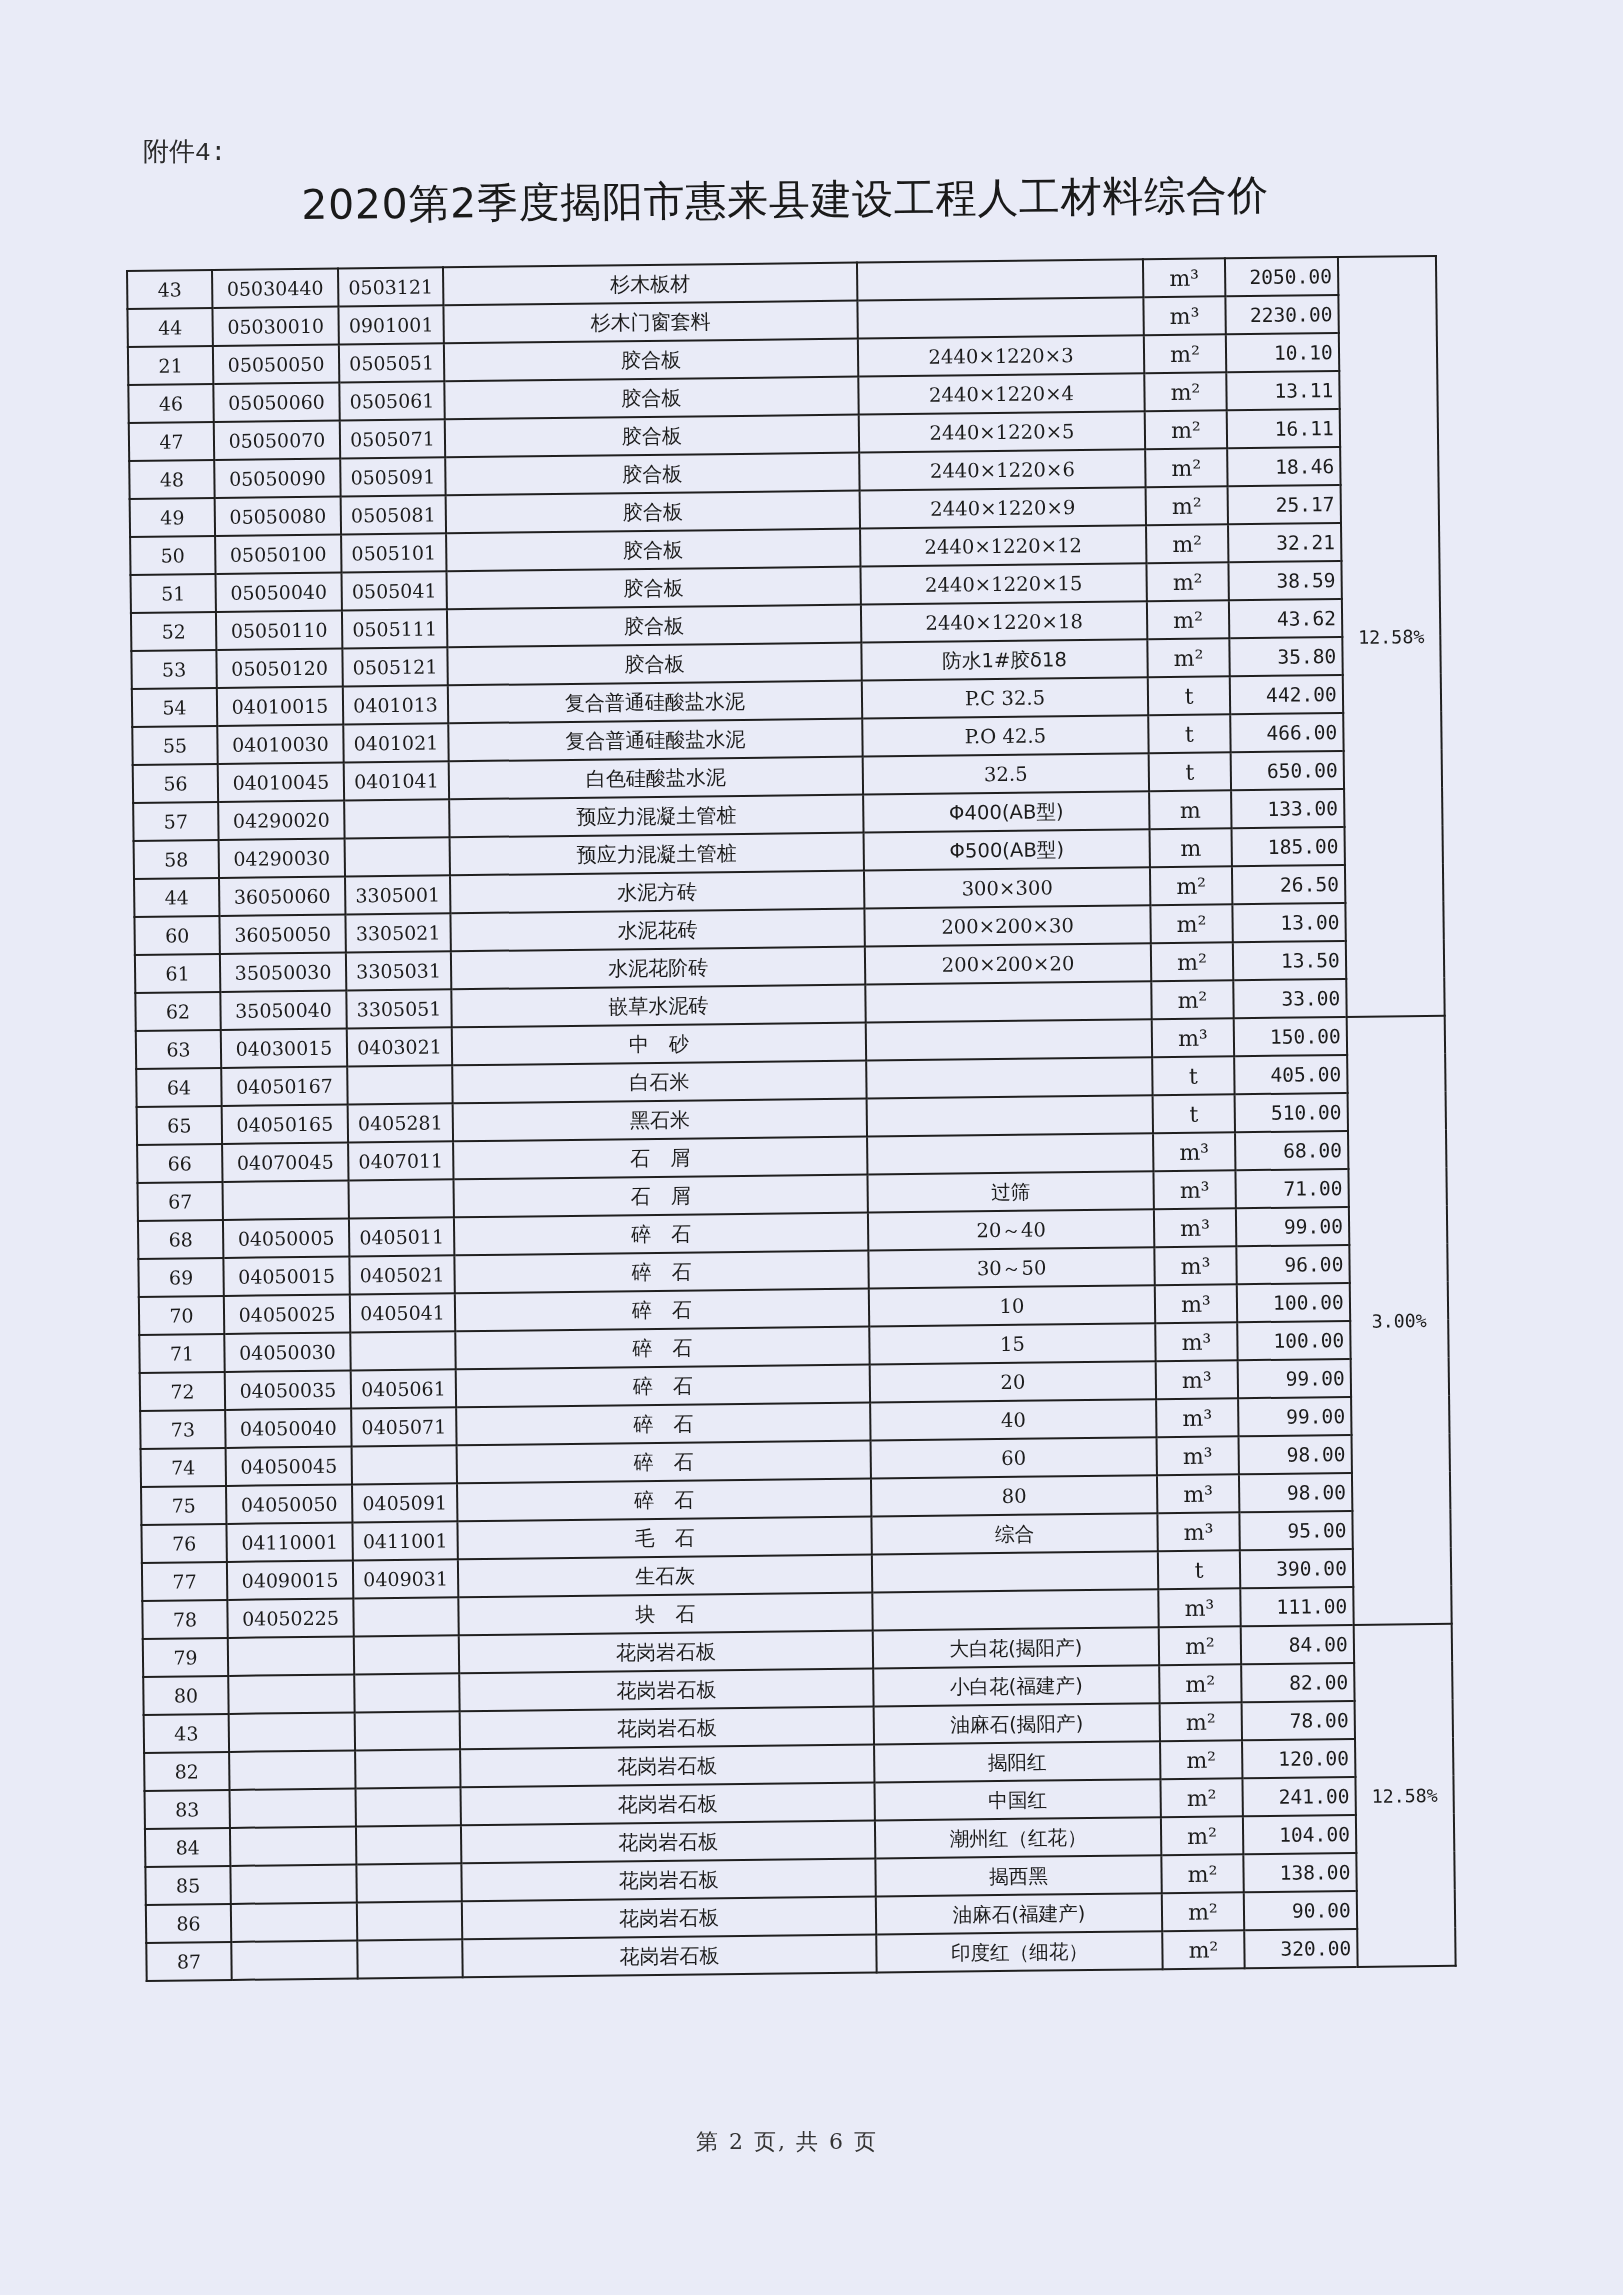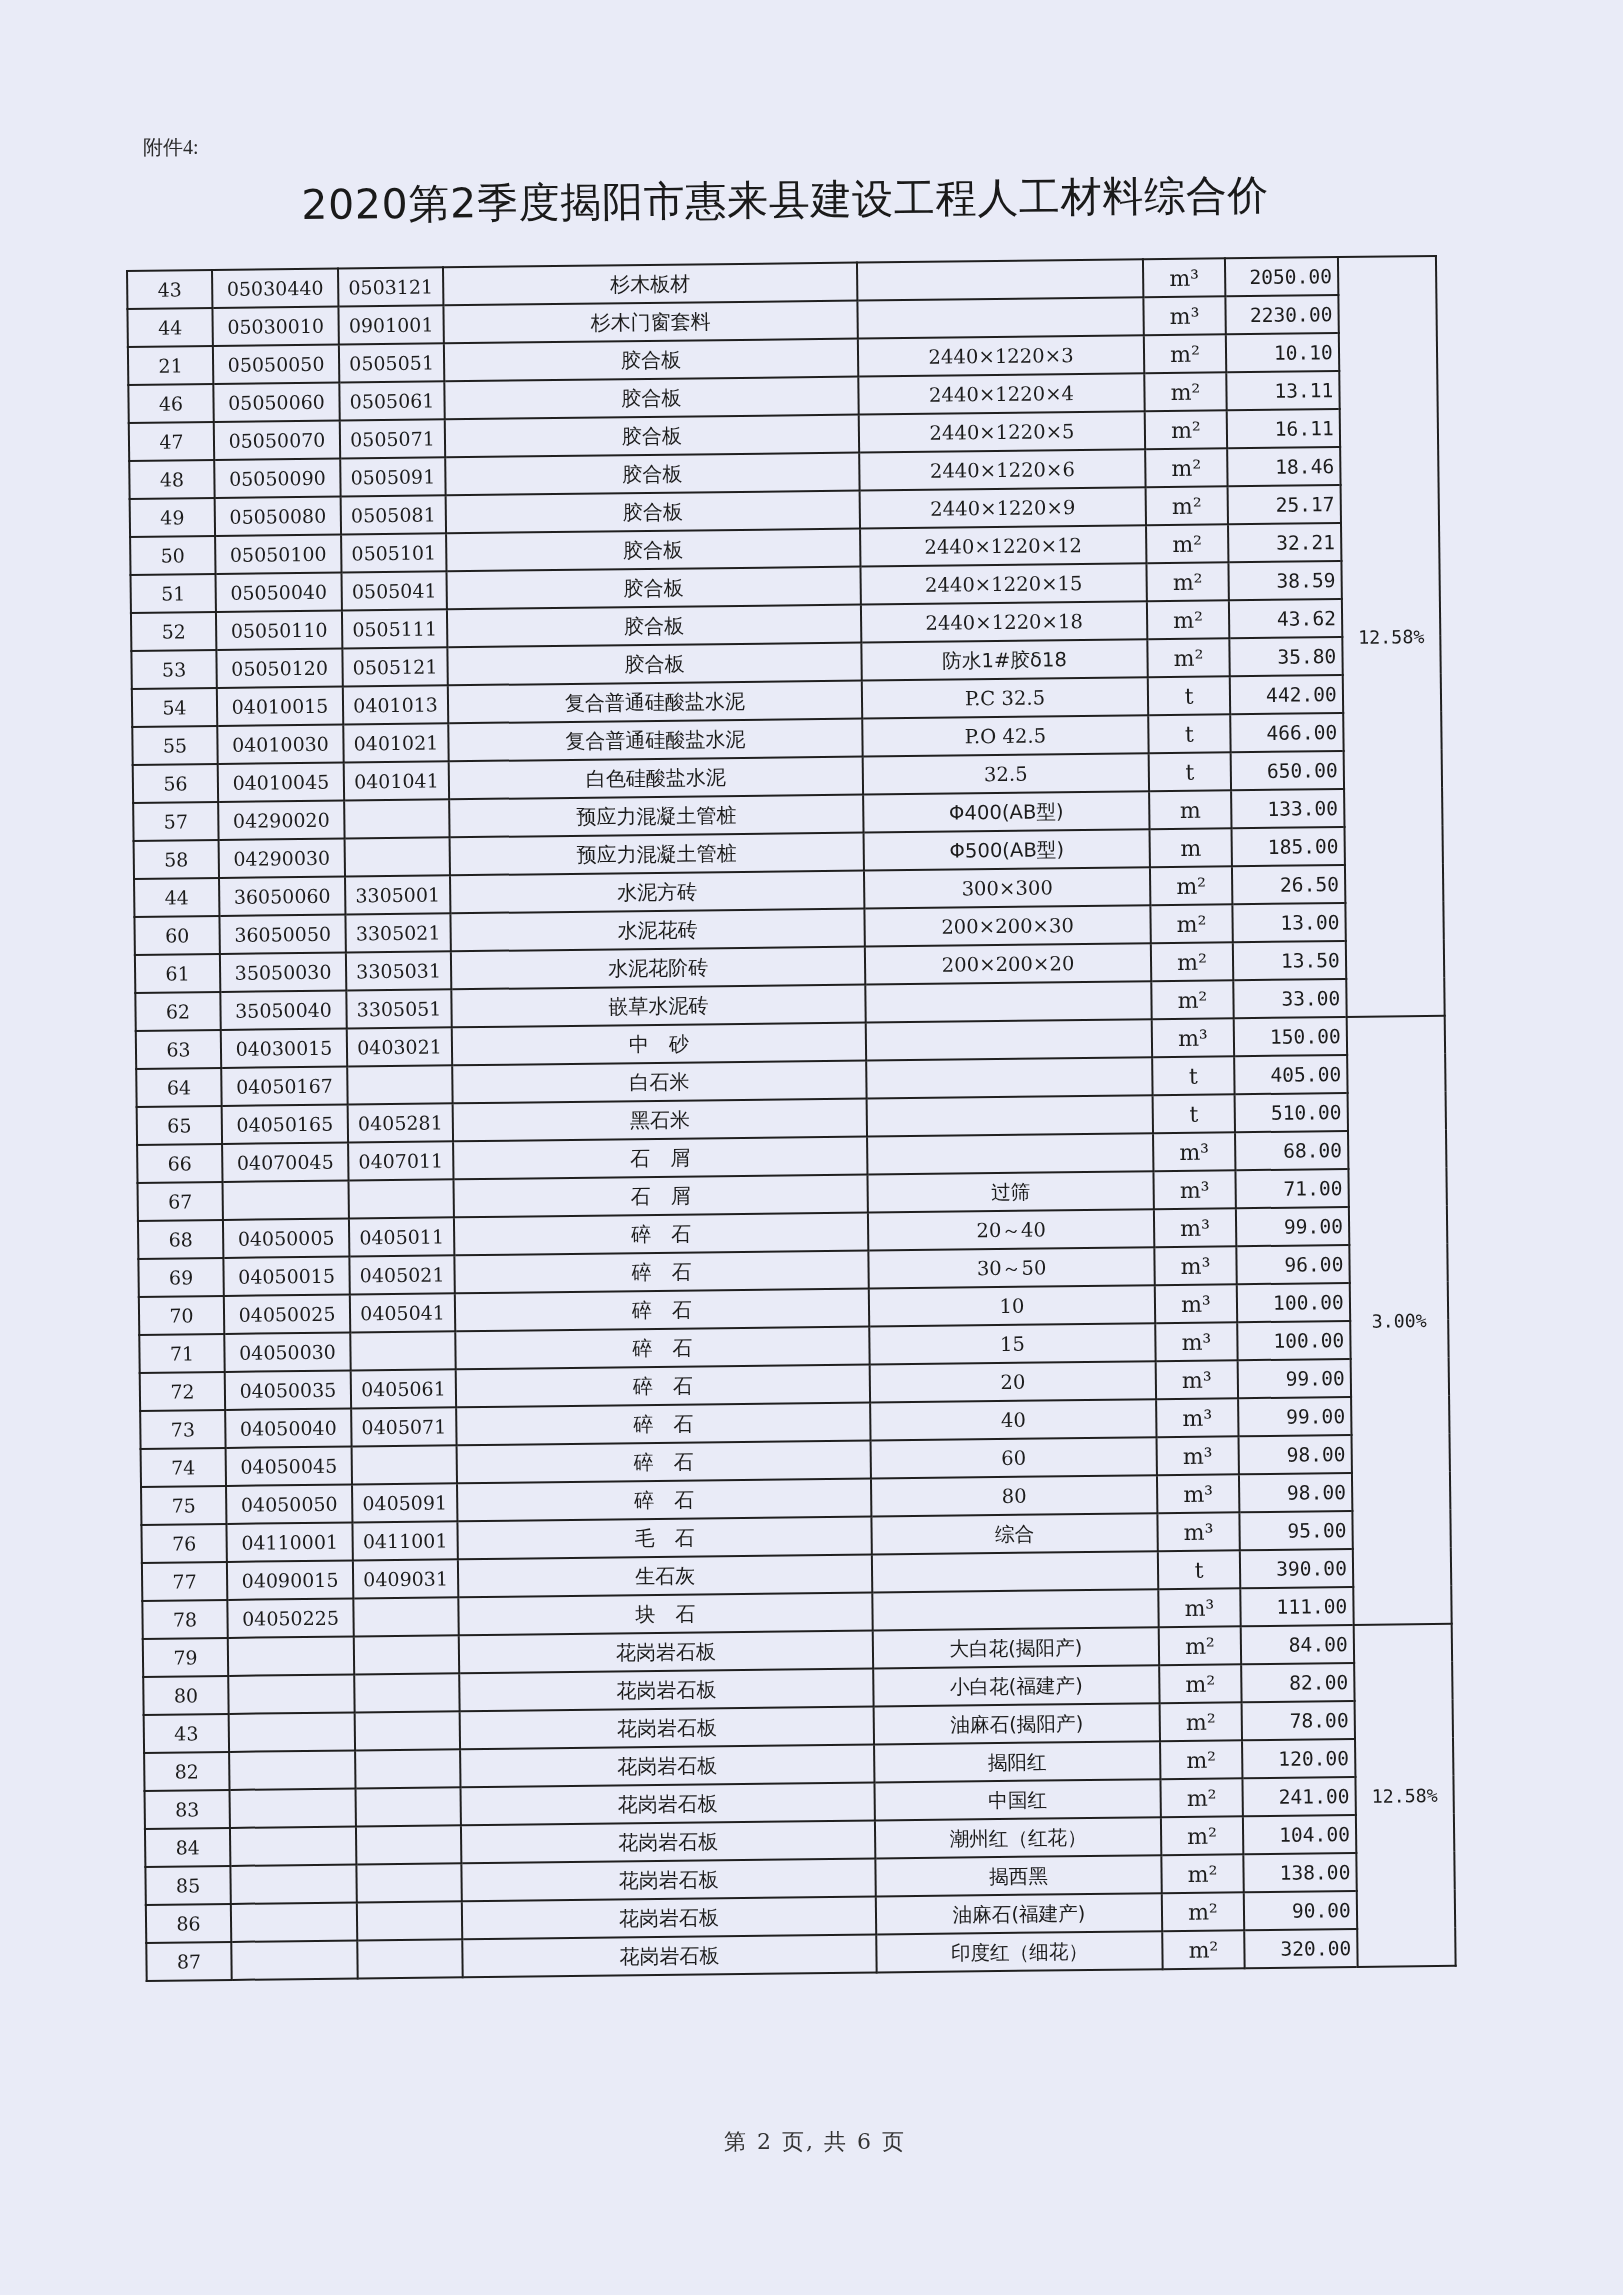--- a/index.html
+++ b/index.html
@@ -6,22 +6,22 @@
     body {
       width: 1623px; height: 2295px;
       background: #e9ebf7;
       position: relative;
       overflow: hidden;
       font-family: "DejaVu Serif", "Liberation Serif", serif;
       color: #1c1c1c;
     }
     .attachment {
       position: absolute; left: 143px; top: 134px;
-      font-size: 20px; color: #2a2a2a;
-      font-family: Liberation Serif, serif;
+      font-size: 26px; color: #2a2a2a;
+      font-family: Liberation Mono, monospace;
     }
     .title {
       position: absolute; left: 301px; top: 178px;
       font-size: 41px; letter-spacing: 0.7px; color: #1a1a1a;
       font-family: "DejaVu Sans", sans-serif;
       transform: rotate(-0.6deg);
       transform-origin: left top;
     }
     .table-wrap {
       position: absolute; left: 126px; top: 270px;
@@ -45,21 +45,21 @@
       background: transparent;
     }
     td.name { font-family: "DejaVu Sans", sans-serif; font-size: 20px; }
     td.spec { font-family: "DejaVu Serif", serif; font-size: 19.6px; }
     td.spec.cjk { font-family: "DejaVu Sans", sans-serif; }
     td.price { text-align: right; padding-right: 5.2px; font-family: "DejaVu Sans Mono", monospace; font-size: 19.6px; }
     td.unit { font-family: "DejaVu Serif", serif; font-size: 22px; }
     td.pct { text-align: center; font-family: "DejaVu Sans Mono", monospace; font-size: 18.3px; border-left: 2px solid #1f1f1f; }
     td.num, td.code { font-family: "DejaVu Serif", serif; font-size: 19px; }
     .footer {
-      position: absolute; left: 724px; top: 2127px;
+      position: absolute; left: 696px; top: 2127px;
       font-size: 22px; color: #333;
       font-family: "DejaVu Serif", serif;
       letter-spacing: 2px;
     }
   </style>
 </head>
 <body>
 
 <div class="attachment">附件4:</div>
 <div class="title">2020第2季度揭阳市惠来县建设工程人工材料综合价</div>

